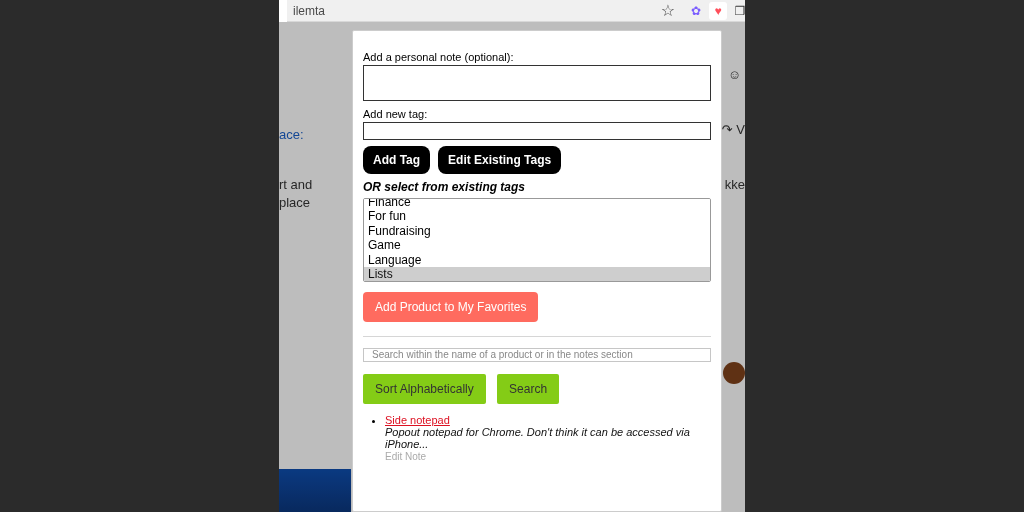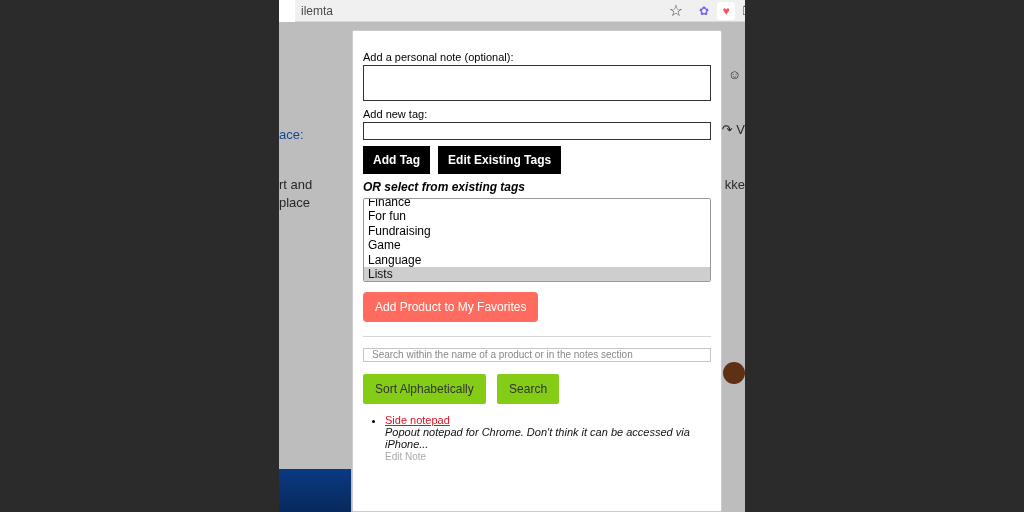--- a/index.html
+++ b/index.html
@@ -16,21 +16,21 @@
     position: absolute;
     left: 279px;
     top: 0;
     width: 466px;
     height: 512px;
     background: #fff;
     overflow: hidden;
   }
   .url-bar {
     position: absolute;
-    left: 16px; top: 0;
+    left: 8px; top: 0;
     width: 466px; height: 22px;
     background: #f0f0f0;
     border-bottom: 1px solid #d8d8d8;
     display: flex;
     align-items: center;
     padding-left: 6px;
     gap: 4px;
   }
   .url-text { flex: 1; color: #4a4a4a; font-size: 12px; overflow: hidden; }
   .ext-icon {
@@ -96,21 +96,21 @@
   input.tag-input {
     width: 100%; height: 18px;
     border: 1px solid #333;
     font-size: 11px;
     padding: 2px 4px;
     margin-bottom: 6px;
   }
   .btn-row { display: flex; gap: 8px; margin-bottom: 6px; }
   .btn-black {
     background: #000; color: #fff;
-    border: none; border-radius: 0;
+    border: none; border-radius: 8px;
     padding: 7px 10px;
     font-size: 12px; font-weight: bold;
     cursor: pointer;
   }
   .or-text { font-style: italic; font-weight: bold; font-size: 12px; margin-bottom: 4px; }
   .tag-list {
     width: 100%; height: 84px;
     border: 1px solid #999;
     overflow-y: auto;
     font-size: 12px;

